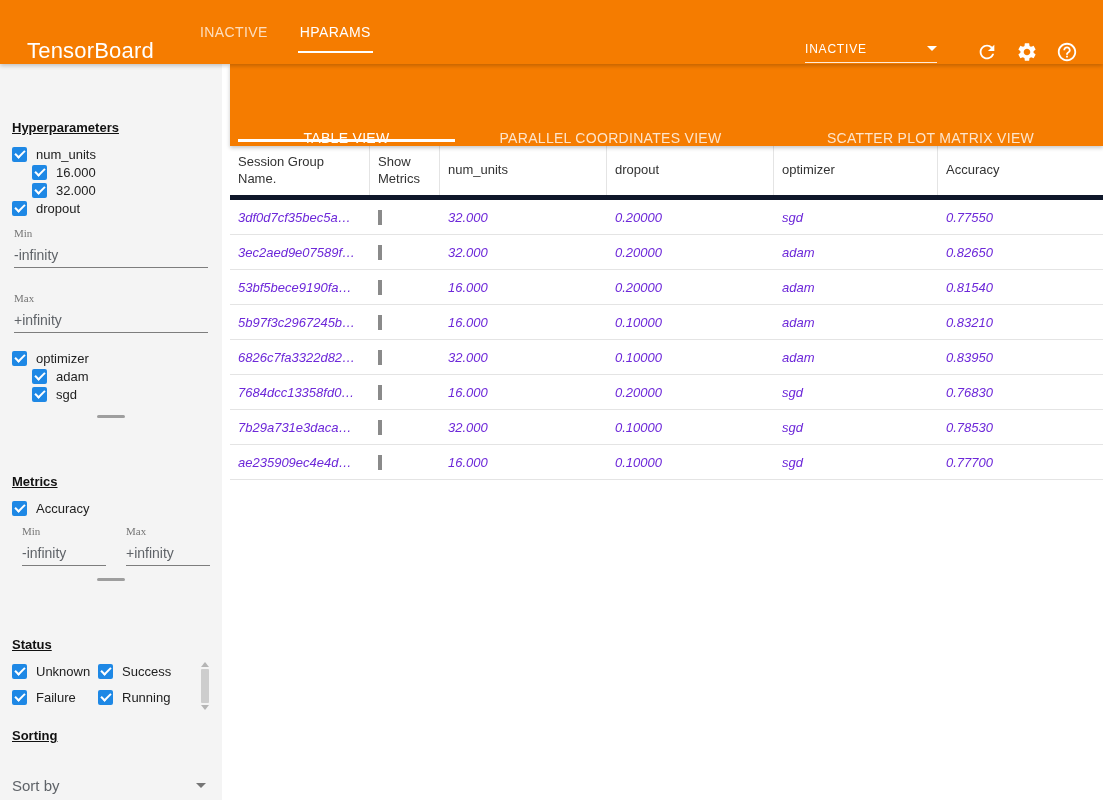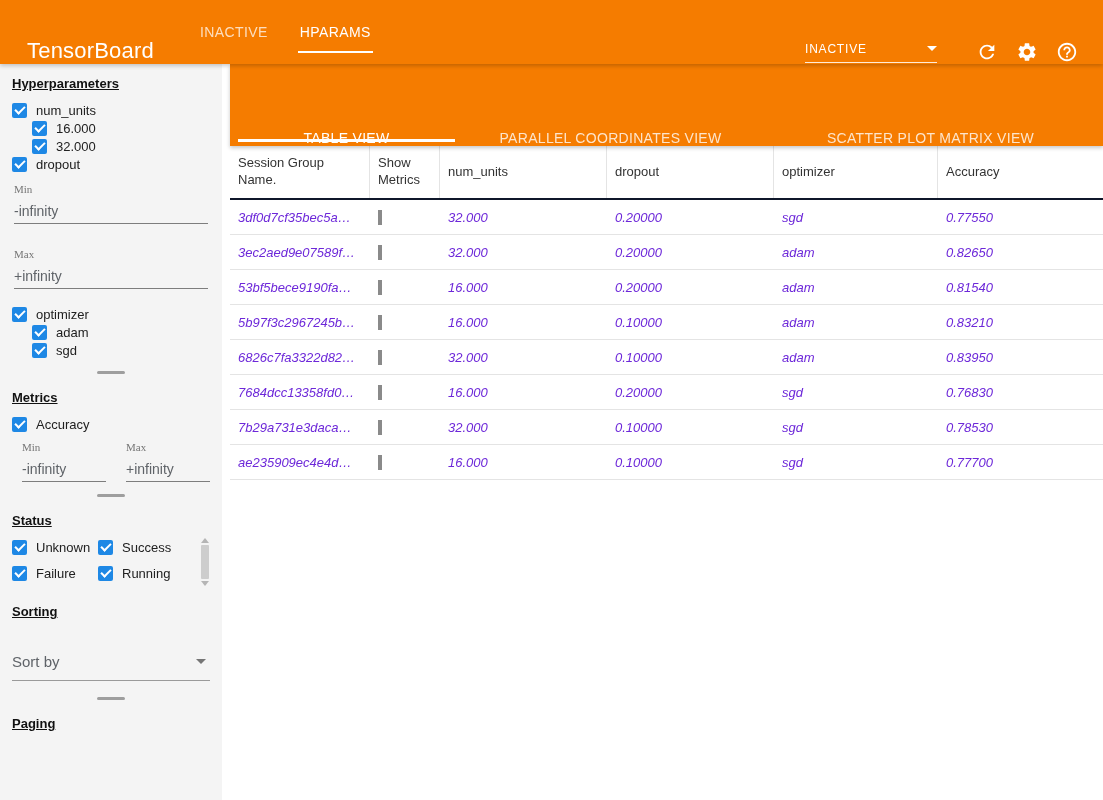--- a/index.html
+++ b/index.html
@@ -23,21 +23,21 @@
     font-size:12px; letter-spacing:.8px; cursor:pointer; }
   .caret-white { width:0; height:0; border-left:5px solid transparent;
     border-right:5px solid transparent; border-top:5px solid #fff; }
   .icon-btn { width:24px; height:24px; margin-left:16px; cursor:pointer; display:flex;
     align-items:center; justify-content:center; }
   .icon-btn svg { width:22px; height:22px; fill:#fff; }
 
   
   .sidebar { position:absolute; top:64px; left:0; width:222px; height:736px;
     background:#f4f4f4; overflow:hidden; color:#212121; font-size:13px; }
-  .side-section { padding:8px 12px 0 12px; }
+  .side-section { padding:8px 12px 0 12px;margin-top:44px; }
   .side-heading { font-size:13px; font-weight:700; text-decoration:underline;
     color:#111; margin:4px 0 10px 0; }
   .cb-row { display:flex; align-items:center; height:18px; cursor:pointer; margin-bottom:0; }
   .cb-row.indent { margin-left:20px; }
   .cb-label { margin-left:9px; font-size:13px; color:#212121; }
   .cbx { width:15px; height:15px; border-radius:2px; flex:none; position:relative; }
   .cbx.checked { background:#1e88e5; }
   .cbx.checked::after { content:""; position:absolute; left:4.5px; top:1.5px; width:4px;
     height:8px; border:solid #fff; border-width:0 2px 2px 0; transform:rotate(45deg); }
   .cbx.unchecked { border:2px solid #8a8a8a; background:transparent; }
@@ -77,21 +77,21 @@
   .view-tab { display:flex; align-items:center; justify-content:center; color:rgba(255,255,255,.8);
     font-size:14px; letter-spacing:.3px; position:relative; cursor:pointer; }
   .view-tab.active { color:#fff; }
   .view-tab.active::after { content:""; position:absolute; left:8px; right:8px; bottom:4px;
     height:3px; background:#fff; }
   .view-tab:nth-child(1) { width:233px; }
   .view-tab:nth-child(2) { width:295px; }
   .view-tab:nth-child(3) { width:345px; }
 
   .thead, .trow { display:grid; grid-template-columns:140px 70px 167px 167px 164px 1fr; }
-  .thead { height:54px; border-bottom:2px solid #0f172a; }
+  .thead { height:54px; border-bottom:5px solid #0f172a; }
   .th { display:flex; align-items:center; padding:4px 8px; font-size:13px; font-weight:500;
     color:#333; border-right:1px solid #e4e4e4; line-height:1.3; cursor:pointer; }
   .th:last-child { border-right:none; }
   .trow { height:35px; border-bottom:1px solid #e4e4e4; align-items:center; }
   .td { padding:0 8px; font-size:13px; color:#6d28d9; white-space:nowrap; overflow:hidden;font-style:italic; }
   .td .cbx { width:14px; height:14px; }
 </style>
 </head>
 <body>
 

